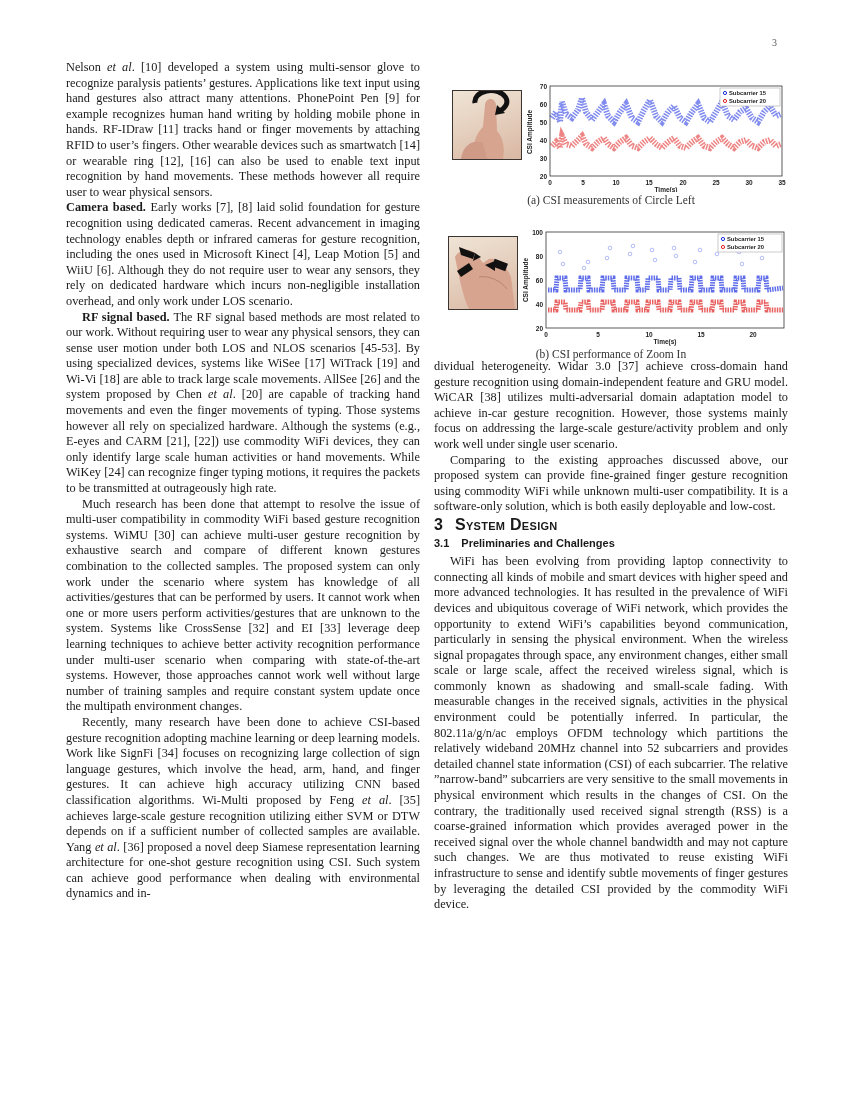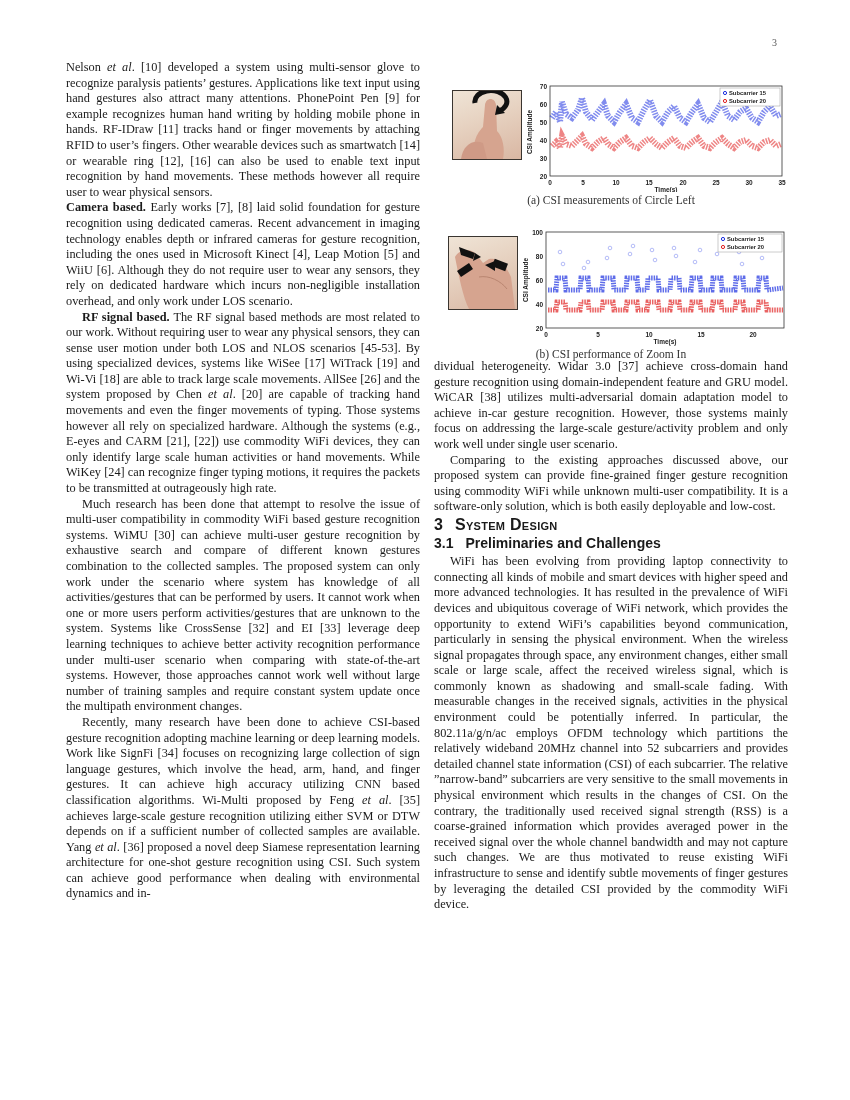--- a/index.html
+++ b/index.html
@@ -12,21 +12,21 @@
   .col p { margin:0; }
   .indent { text-indent:16px; }
   em { }
   .fig { position:absolute; left:434px; width:354px; }
   .panel { position:relative; height:140px; }
   .photo { position:absolute; border:1.5px solid #3a3530; background:linear-gradient(160deg,#efe4d6 0%,#e7d3c2 40%,#d9b7a3 100%); overflow:hidden; }
   .subcap { text-align:center; font-size:11.5px; color:#333; }
   .figcap { font-weight:bold; font-size:12.5px; line-height:15.5px; text-align:left; }
   .sec { font-family:"Liberation Sans","DejaVu Sans",sans-serif; font-weight:bold; font-size:16px; margin:2px 0 0 0; }
   .sec .sc { font-variant:small-caps; letter-spacing:0.3px; margin-left:12px; }
-  .subsec { font-family:"Liberation Sans","DejaVu Sans",sans-serif; font-weight:bold; font-size:14px; margin:3px 0 3px 0; }
+  .subsec { font-family:"Liberation Sans","DejaVu Sans",sans-serif; font-weight:bold; font-size:11px; margin:3px 0 3px 0; }
   .subsec .t { margin-left:12px; }
   svg text { font-family:"Liberation Sans","DejaVu Sans",sans-serif; }
 </style>
 </head>
 <body>
 
 <div class="pagenum">3</div>
 
 <div class="col left">
   <p><span>Nelson </span><em>et al</em><span>. [10] developed a system using multi-sensor glove to recognize paralysis patients’ gestures. Applications like text input using hand gestures also attract many attentions. PhonePoint Pen [9] for example recognizes human hand writing by holding mobile phone in hands. RF-IDraw [11] tracks hand or finger movements by attaching RFID to user’s fingers. Other wearable devices such as smartwatch [14] or wearable ring [12], [16] can also be used to enable text input recognition by hand movements. These methods however all require user to wear physical sensors.</span></p>

